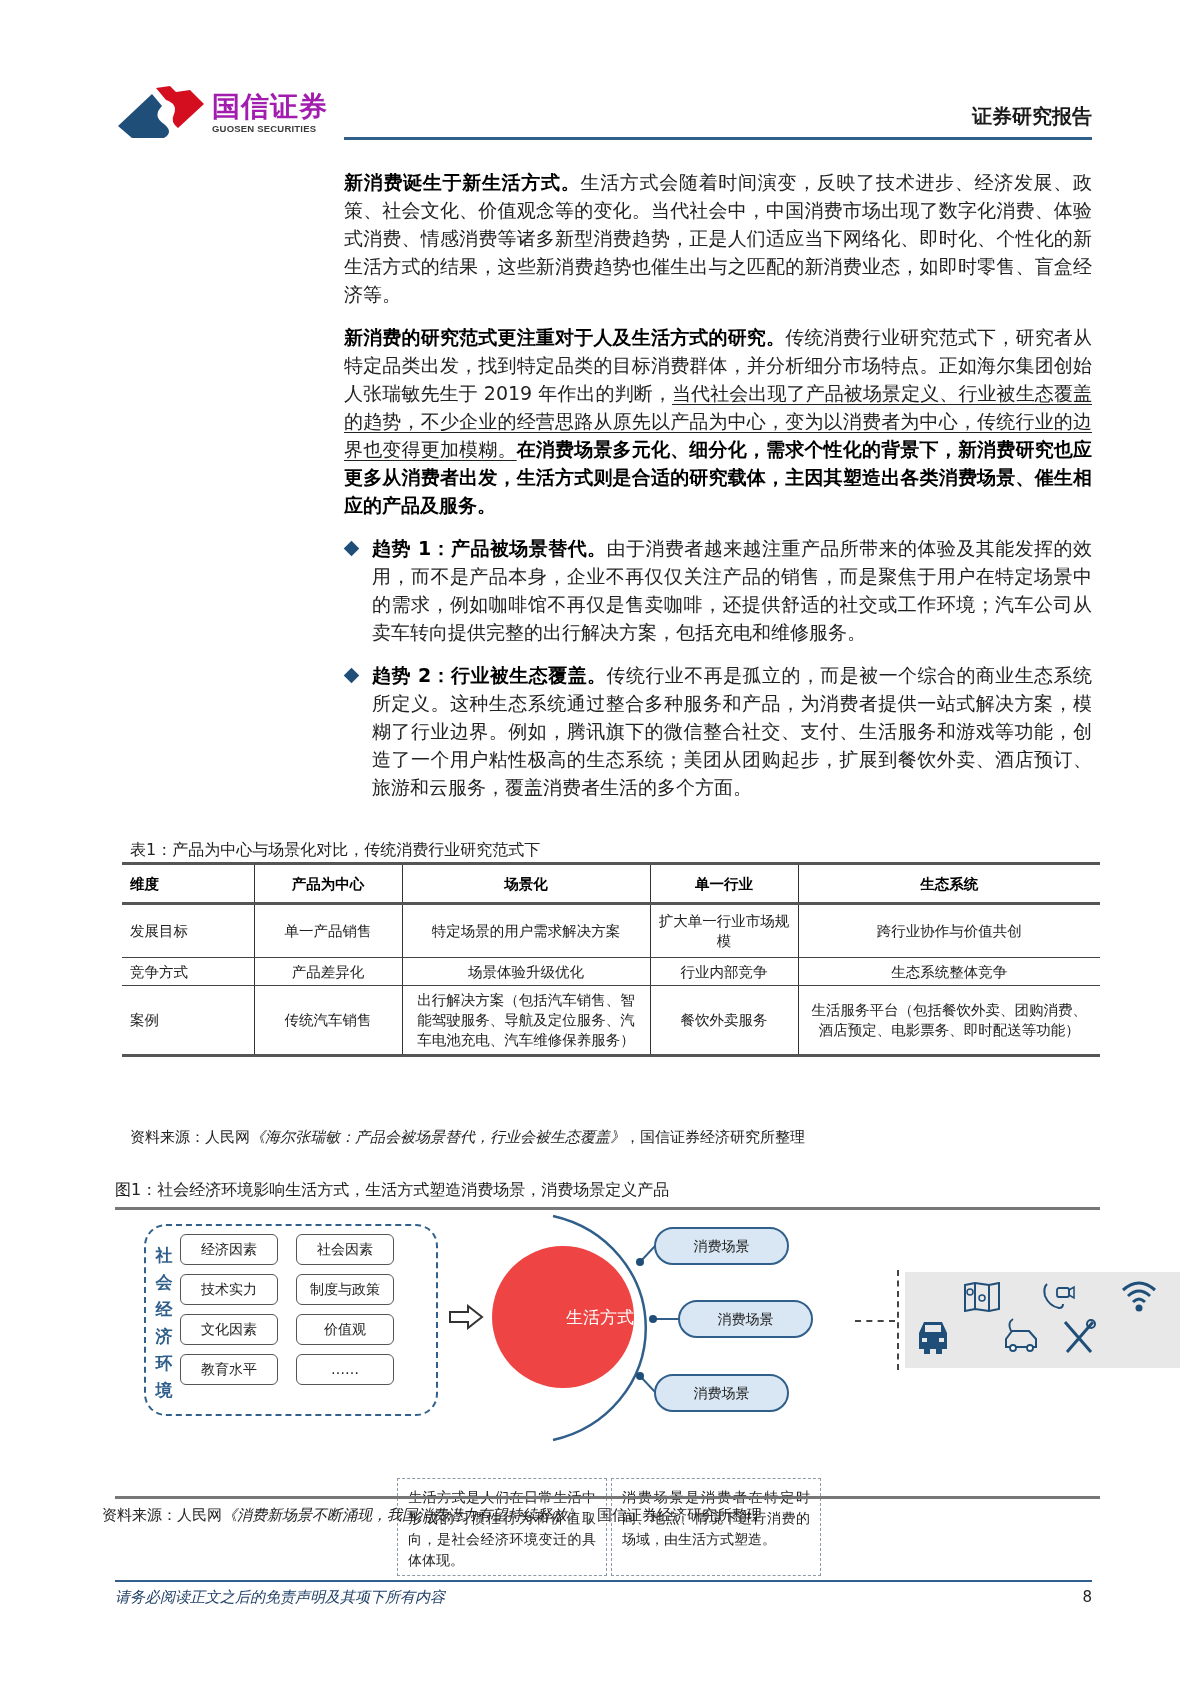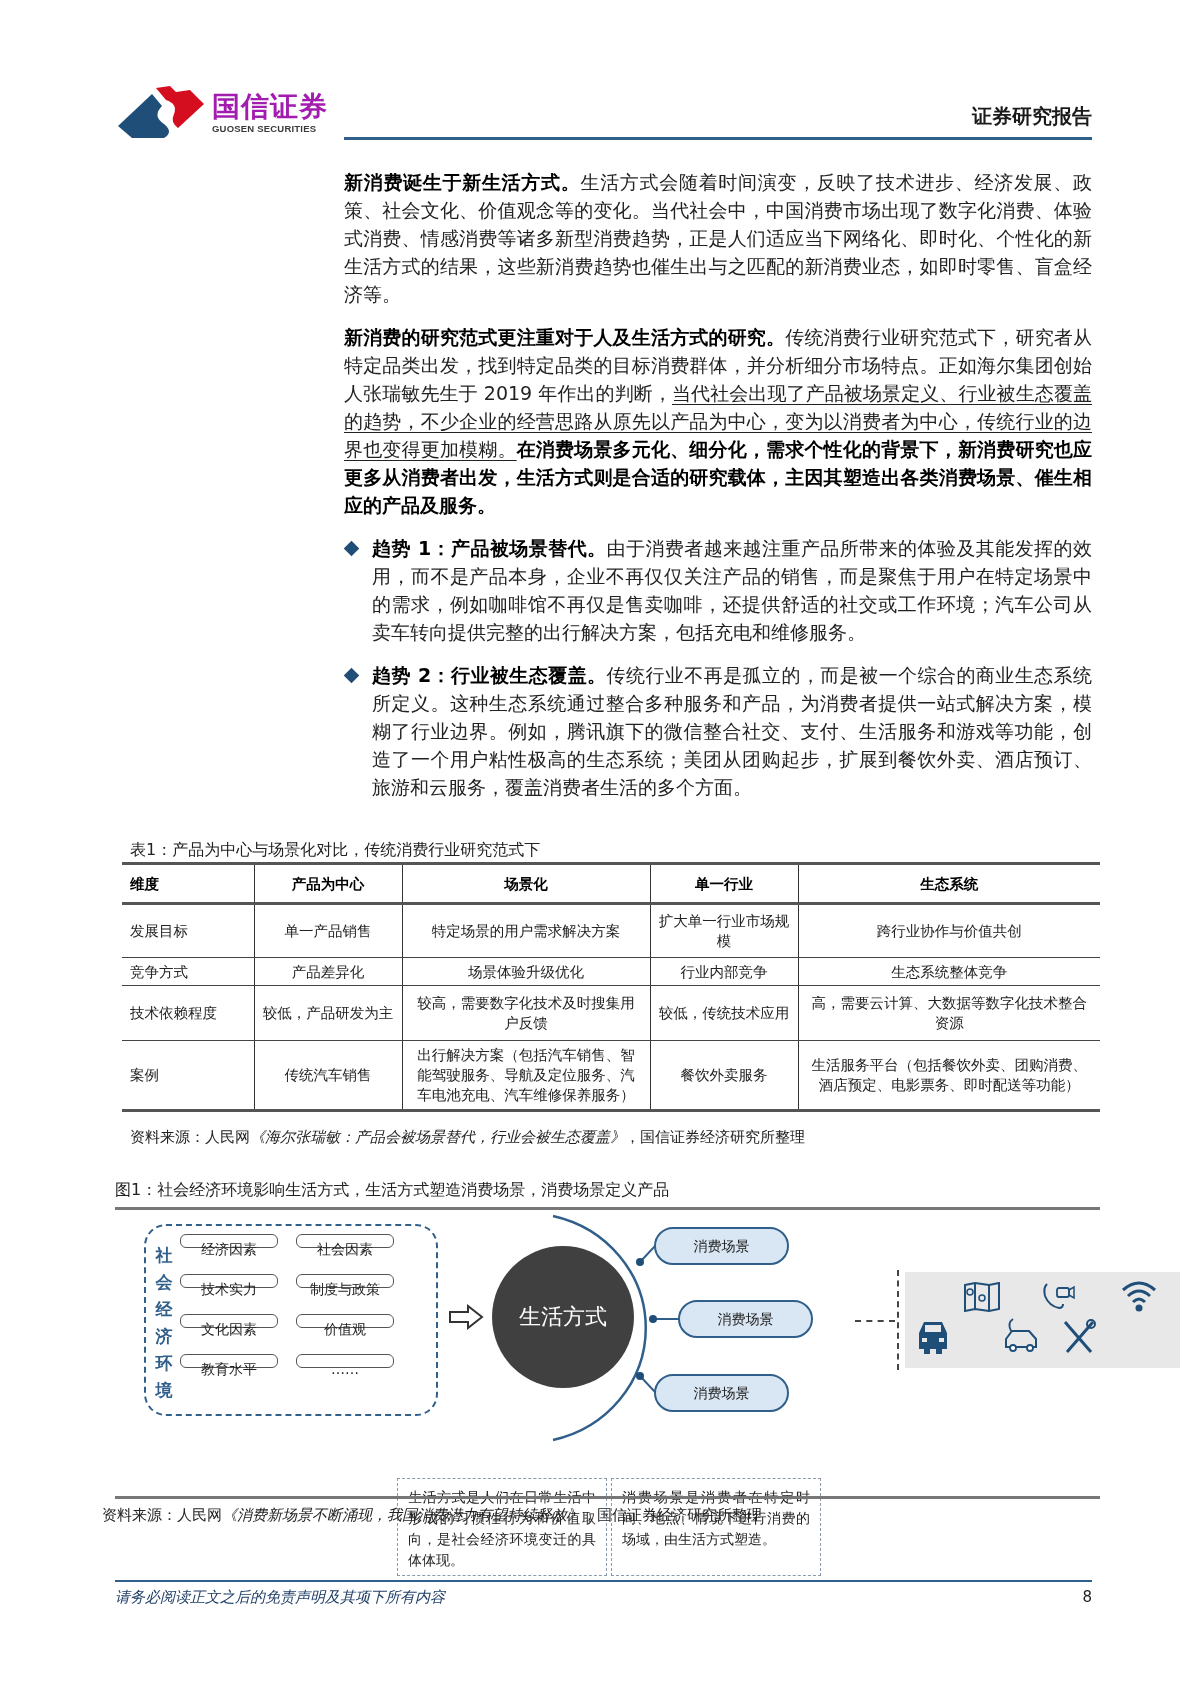--- a/index.html
+++ b/index.html
@@ -30,23 +30,23 @@
   .tbl tbody tr:last-child td { border-bottom: 3px solid #555; }
   .r1 td { height: 54px; } .r2 td { height: 28px; } .r3 td { height: 55px; } .r4 td { height: 70px; }
   .table-source { position: absolute; left: 130px; top: 1128px; font-size: 15px; color: #222; }
   .it { font-style: italic; }
 
   .fig-caption { position: absolute; left: 115px; top: 1180px; font-size: 16px; color: #222; }
   .fig-rule-top { position: absolute; left: 115px; top: 1207px; width: 985px; height: 3px; background: #777; }
   .figure { position: absolute; left: 115px; top: 1212px; width: 985px; height: 290px; }
   .env-box { position: absolute; left: 29px; top: 12px; width: 294px; height: 192px; border: 2.5px dashed #2f5f8a; border-radius: 22px; }
   .env-label { position: absolute; left: 39px; top: 30px; width: 20px; font-size: 17px; line-height: 27px; color: #2f5f8a; font-weight: bold; text-align: center; }
-  .factor { position: absolute; width: 98px; height: 14px; border: 1.5px solid #555; border-radius: 6px; background: #fff; font-size: 14px; line-height: 28px; text-align: center; color: #222; }
+  .factor { position: absolute; width: 98px; height: 31px; border: 1.5px solid #555; border-radius: 6px; background: #fff; font-size: 14px; line-height: 28px; text-align: center; color: #222; }
   .arrow-right { position: absolute; left: 333px; top: 92px; width: 36px; height: 26px; }
-  .lifestyle { position: absolute; left: 377px; top: 34px; width: 142px; height: 142px; border-radius: 50%; background: #404040; color: #fff; font-size: 22px; line-height: 142px; text-align: center; }
+  .lifestyle { position: absolute; left: 377px; top: 34px; width: 142px; height: 142px; border-radius: 50%; background: #ef4444; color: #fff; font-size: 17px; line-height: 142px; text-align: right; }
   .arc { position: absolute; left: 380px; top: 0px; width: 220px; height: 232px; }
   .scene { position: absolute; width: 135px; height: 38px; border: 2px solid #2f5f8a; border-radius: 19px; background: #d9e6f3; font-size: 14px; line-height: 34px; text-align: center; color: #222; }
   .dash-connector { position: absolute; left: 740px; top: 108px; width: 40px; border-top: 2px dashed #444; }
   .dash-vert { position: absolute; left: 782px; top: 58px; height: 100px; border-left: 2px dashed #444; }
   .icon-panel { position: absolute; left: 790px; top: 60px; width: 275px; height: 96px; background: #e8e8e8; }
   .icon-panel svg { position: absolute; }
   .note { position: absolute; top: 266px; width: 210px; height: 98px; border: 1.5px dashed #8a9aab; font-size: 14px; line-height: 21px; padding: 8px 10px; color: #222; text-align: justify; }
   .fig-rule-bottom { position: absolute; left: 115px; top: 1496px; width: 985px; height: 3px; background: #777; }
   .fig-source { position: absolute; left: 102px; top: 1506px; font-size: 15px; color: #222; }
 
@@ -111,27 +111,20 @@
       <td>扩大单一行业市场规模</td>
       <td>跨行业协作与价值共创</td>
     </tr>
     <tr class="r2">
       <td>竞争方式</td>
       <td>产品差异化</td>
       <td>场景体验升级优化</td>
       <td>行业内部竞争</td>
       <td>生态系统整体竞争</td>
     </tr>
-    <tr class="r3">
-      <td>技术依赖程度</td>
-      <td>较低，产品研发为主</td>
-      <td>较高，需要数字化技术及时搜集用户反馈</td>
-      <td>较低，传统技术应用</td>
-      <td>高，需要云计算、大数据等数字化技术整合资源</td>
-    </tr>
     <tr class="r4">
       <td>案例</td>
       <td>传统汽车销售</td>
       <td>出行解决方案（包括汽车销售、智能驾驶服务、导航及定位服务、汽车电池充电、汽车维修保养服务）</td>
       <td>餐饮外卖服务</td>
       <td>生活服务平台（包括餐饮外卖、团购消费、酒店预定、电影票务、即时配送等功能）</td>
     </tr>
   </tbody>
 </table>
 <div class="table-source">

